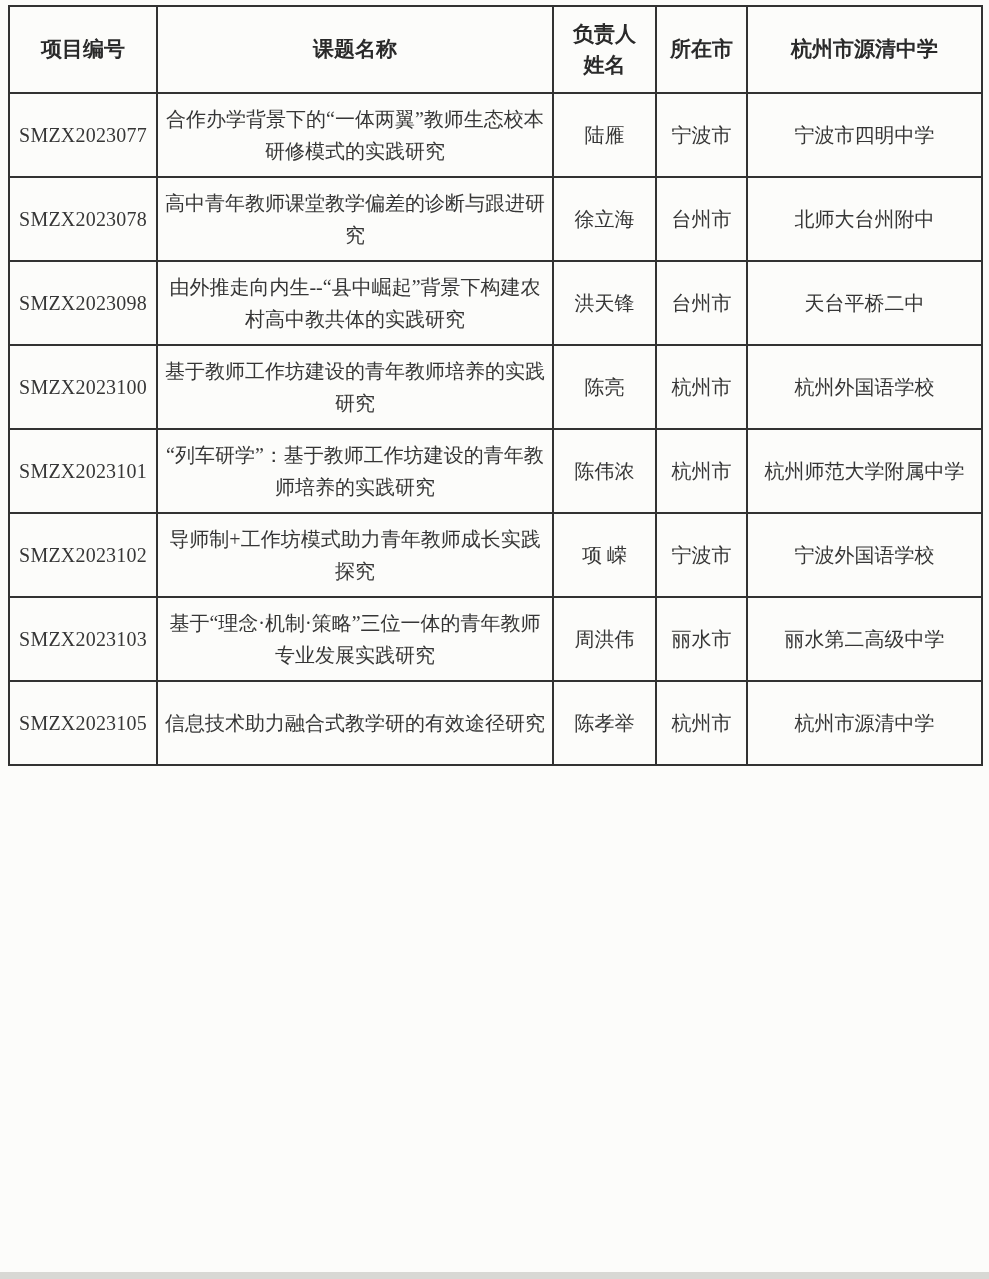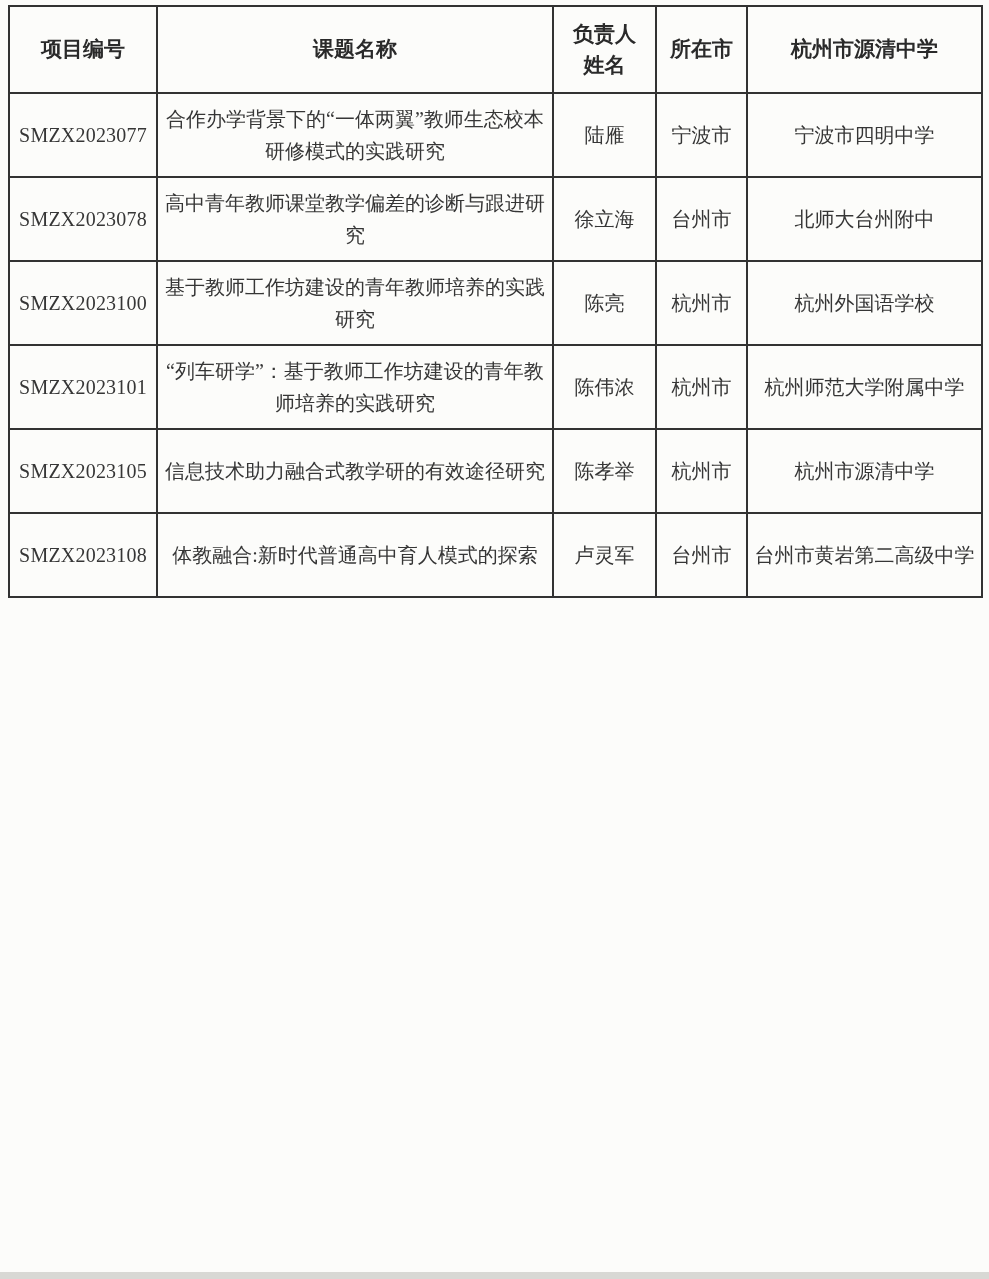--- a/index.html
+++ b/index.html
@@ -97,44 +97,58 @@
     <td class="cell-unit">宁波市四明中学</td>
   </tr>
         <tr>
     <td class="cell-project-id">SMZX2023078</td>
     <td class="cell-title">高中青年教师课堂教学偏差的诊断与跟进研究</td>
     <td class="cell-leader">徐立海</td>
     <td class="cell-city">台州市</td>
     <td class="cell-unit">北师大台州附中</td>
   </tr>
         <tr>
+    <td class="cell-project-id">SMZX2023098</td>
+    <td class="cell-title">由外推走向内生--“县中崛起”背景下构建农村高中教共体的实践研究</td>
+    <td class="cell-leader">洪天锋</td>
+    <td class="cell-city">台州市</td>
+    <td class="cell-unit">天台平桥二中</td>
+  </tr>
+        <tr>
     <td class="cell-project-id">SMZX2023100</td>
     <td class="cell-title">基于教师工作坊建设的青年教师培养的实践研究</td>
     <td class="cell-leader">陈亮</td>
     <td class="cell-city">杭州市</td>
     <td class="cell-unit">杭州外国语学校</td>
   </tr>
         <tr>
     <td class="cell-project-id">SMZX2023101</td>
     <td class="cell-title">“列车研学”：基于教师工作坊建设的青年教师培养的实践研究</td>
     <td class="cell-leader">陈伟浓</td>
     <td class="cell-city">杭州市</td>
     <td class="cell-unit">杭州师范大学附属中学</td>
   </tr>
         <tr>
+    <td class="cell-project-id">SMZX2023102</td>
+    <td class="cell-title">导师制+工作坊模式助力青年教师成长实践探究</td>
+    <td class="cell-leader">项 嵘</td>
+    <td class="cell-city">宁波市</td>
+    <td class="cell-unit">宁波外国语学校</td>
+  </tr>
+        <tr>
+    <td class="cell-project-id">SMZX2023103</td>
+    <td class="cell-title">基于“理念·机制·策略”三位一体的青年教师专业发展实践研究</td>
+    <td class="cell-leader">周洪伟</td>
+    <td class="cell-city">丽水市</td>
+    <td class="cell-unit">丽水第二高级中学</td>
+  </tr>
+        <tr>
     <td class="cell-project-id">SMZX2023105</td>
     <td class="cell-title">信息技术助力融合式教学研的有效途径研究</td>
     <td class="cell-leader">陈孝举</td>
     <td class="cell-city">杭州市</td>
     <td class="cell-unit">杭州市源清中学</td>
-  </tr>
-        <tr>
-    <td class="cell-project-id">SMZX2023108</td>
-    <td class="cell-title">体教融合:新时代普通高中育人模式的探索</td>
-    <td class="cell-leader">卢灵军</td>
-    <td class="cell-city">台州市</td>
-    <td class="cell-unit">台州市黄岩第二高级中学</td>
   </tr>
       </tbody>
   </table>
 </div>
 
 <div class="bottom-edge"></div>
 
 </body></html>

